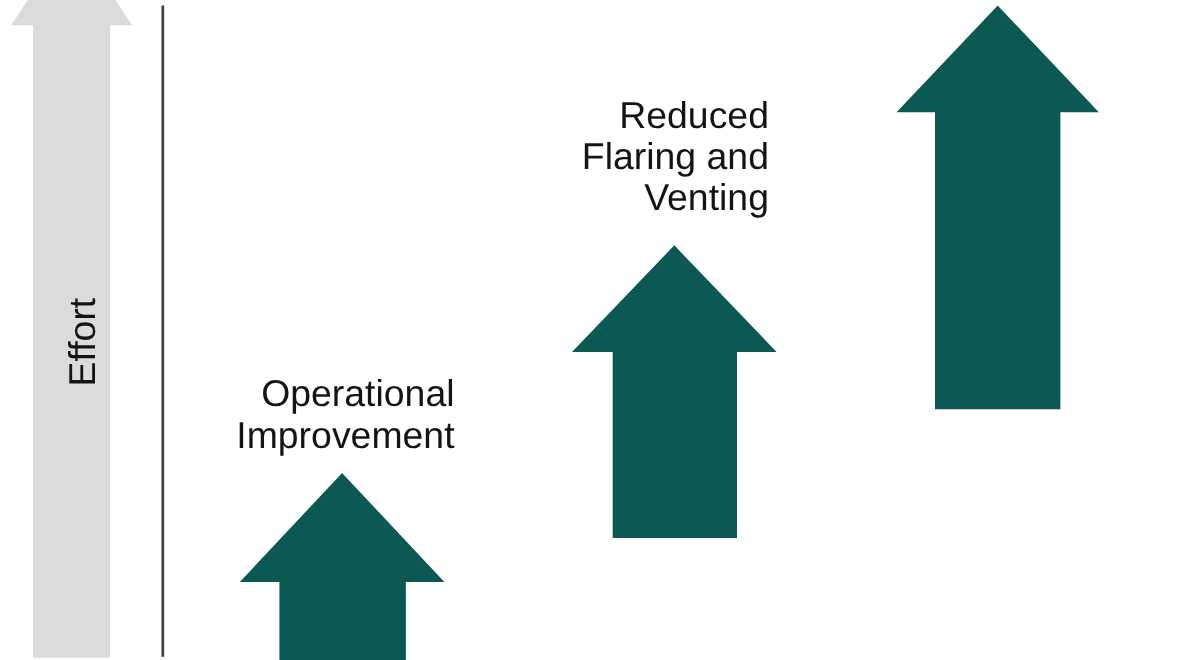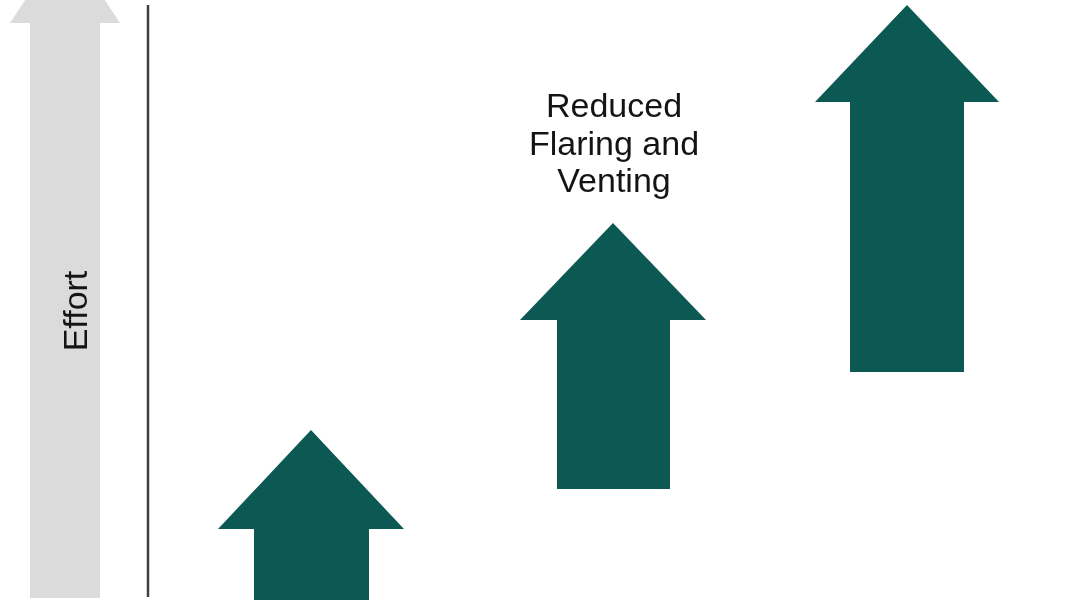--- a/index.html
+++ b/index.html
@@ -21,21 +21,21 @@
     top: 0;
     width: 1080px;
     height: 600px;
     display: block;
   }
   .label {
     position: absolute;
     color: #141414;
     font-size: 34px;
     line-height: 37.5px;
-    text-align: center;
+    text-align: right;
     white-space: pre-line;
     transform: translateX(-50%);
   }
   .effort-label {
     position: absolute;
     left: 75px;
     top: 311px;
     color: #141414;
     font-size: 34px;
     line-height: 34px;
@@ -58,18 +58,20 @@
 
     <polygon points="311,430 404,529 369,529 369,604 254,604 254,529 218,529" fill="#0C5954"></polygon>
 
     <polygon points="613,223 706,320 670,320 670,489 557,489 557,320 520,320" fill="#0C5954"></polygon>
 
     <polygon points="907,5 999,102 964,102 964,372 850,372 850,102 815,102" fill="#0C5954"></polygon>
   </svg>
 
   <div class="effort-label">Effort</div>
 
+  <div class="label step-label-1">Operational
+Improvement</div>
 
   <div class="label step-label-2">Reduced
 Flaring and
 Venting</div>
 
 </div>
 
 </body></html>

